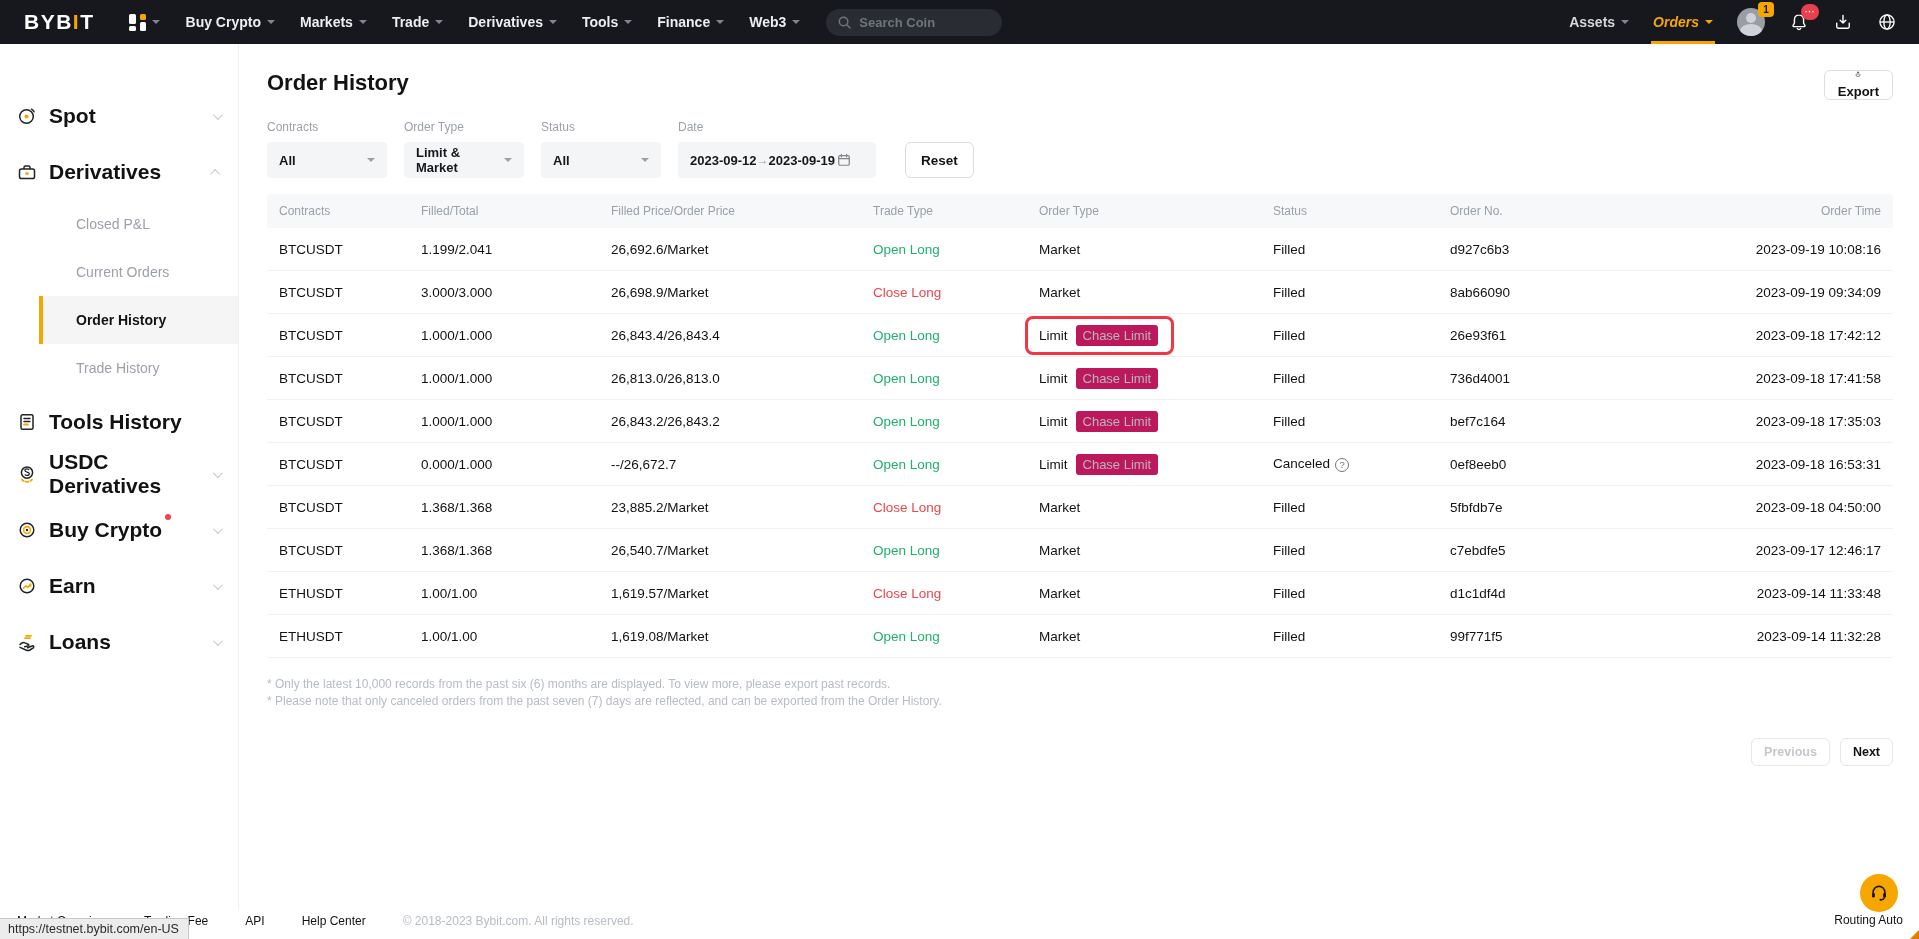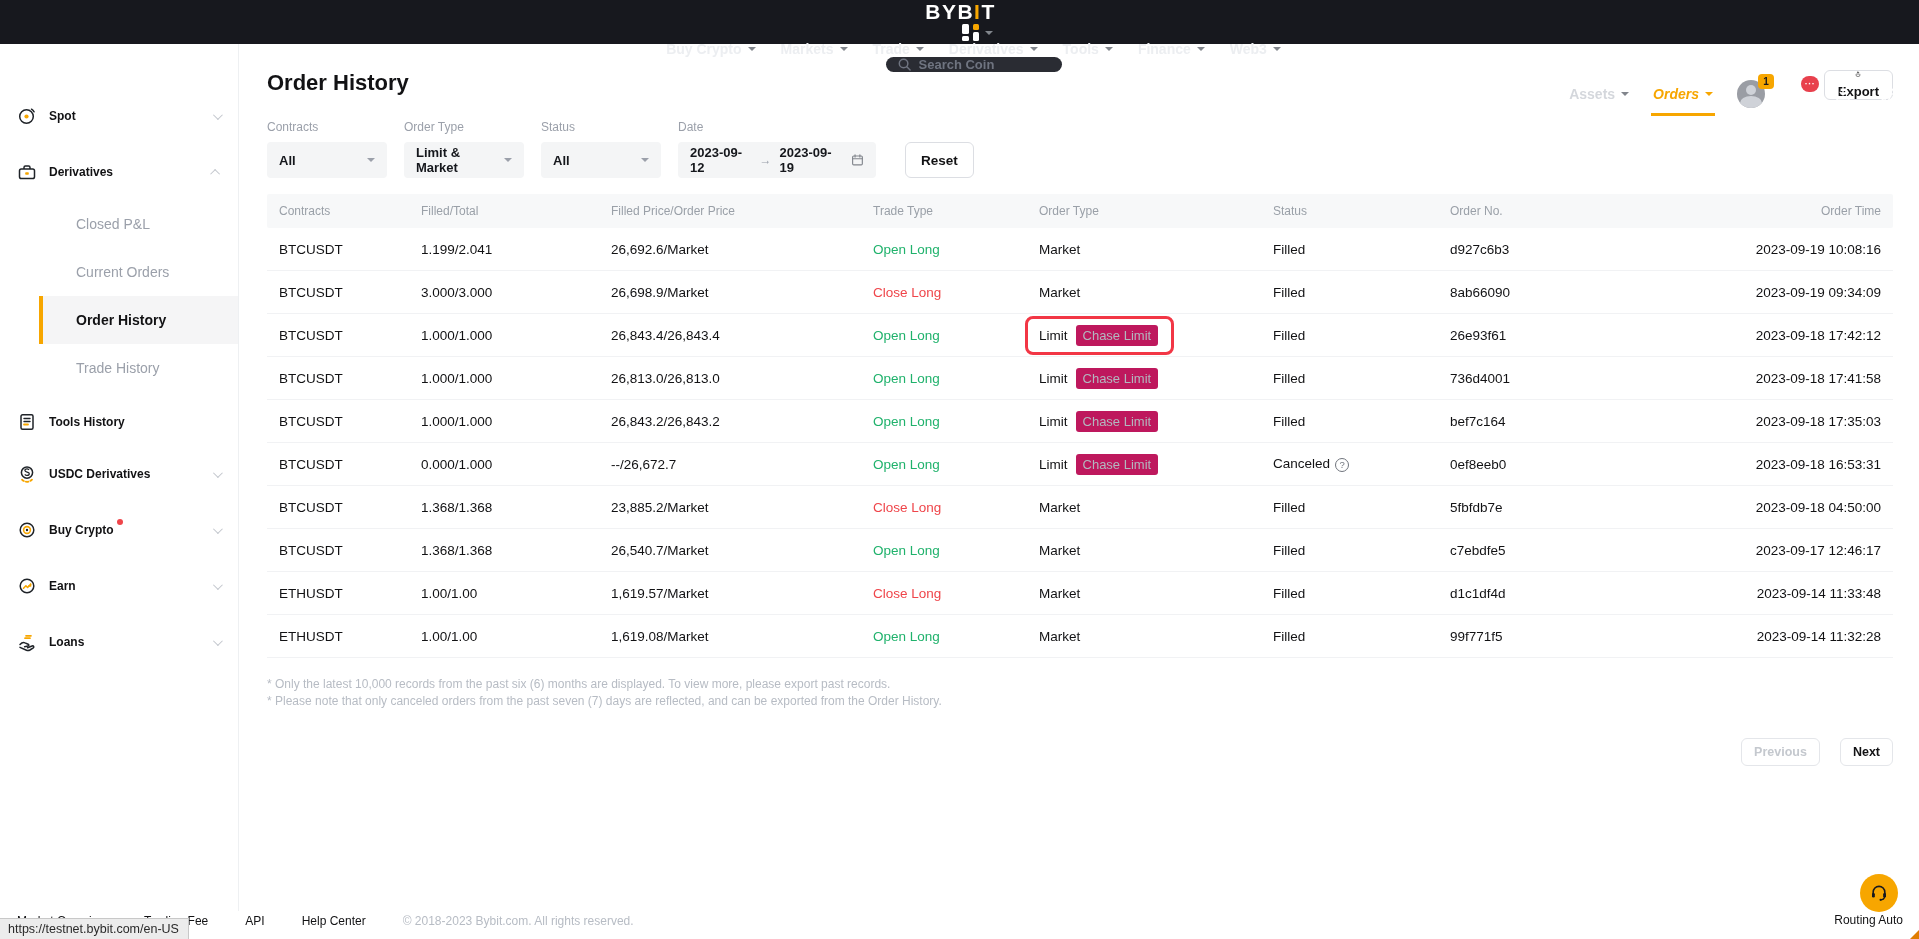--- a/index.html
+++ b/index.html
@@ -1,21 +1,21 @@
 <!DOCTYPE html>
 <html><head>
 <meta charset="utf-8">
 <style>
   * { margin:0; padding:0; box-sizing:border-box; }
   html,body { width:1919px; height:939px; overflow:hidden; background:#fff;
     font-family:"Liberation Sans", sans-serif; color:#121214; }
 
   
   .topnav { position:absolute; top:0; left:0; right:0; height:44px; background:#17181e;
-    display:flex; align-items:center; padding:0 22px 0 24px; color:#eceef1; z-index:30;flex-direction:column; }
+    display:flex; align-items:center; padding:0 22px 0 24px; color:#eceef1; z-index:30; }
   .logo { font-size:21px; font-weight:800; letter-spacing:1.5px; color:#fff; cursor:pointer; }
   .logo .accent { color:#f7a600; }
   .apps { display:flex; align-items:center; margin-left:34px; cursor:pointer; }
   .apps-grid { position:relative; width:17px; height:17px; }
   .apps-grid i { position:absolute; background:#fff; border-radius:1.5px; }
   .apps-grid i.a { left:0; top:0; width:7px; height:10px; }
   .apps-grid i.b { left:0; top:12px; width:7px; height:5px; }
   .apps-grid i.c { right:0; top:0; width:6px; height:6px; background:#f7a600; }
   .apps-grid i.d { right:0; top:8px; width:6px; height:9px; }
   .caret { width:0; height:0; border-left:4px solid transparent; border-right:4px solid transparent;
@@ -38,21 +38,21 @@
     font-size:10px; font-weight:700; border-radius:4px; display:flex; align-items:center; justify-content:center; padding:0 4px; }
   .bell-wrap { position:relative; cursor:pointer; }
   .badge-dots { position:absolute; top:-8px; right:-10px; width:18px; height:16px; background:#e8414d; color:#fff;
     border-radius:8px; font-size:9px; font-weight:700; display:flex; align-items:center; justify-content:center; letter-spacing:.5px; }
   .icon-btn { cursor:pointer; display:flex; align-items:center; }
 
   
   .sidebar { position:absolute; left:0; top:44px; width:239px; bottom:28px; background:#fff;
     border-right:1px solid #eef0f2; z-index:10; }
   .side-item { display:flex; align-items:center; height:44px; padding:0 18px 0 17px; cursor:pointer; }
-  .side-item .lbl { margin-left:12px; font-size:12px; font-weight:600; color:#121214; position:relative; }
+  .side-item .lbl { margin-left:12px; font-size:21px; font-weight:600; color:#121214; position:relative; }
   .side-item .chev { margin-left:auto; }
   .chev { width:7px; height:7px; border-right:1.6px solid #c3c7cd; border-bottom:1.6px solid #c3c7cd; display:inline-block; }
   .chev.down { transform:rotate(45deg) translateY(-2px); }
   .chev.up { transform:rotate(-135deg) translateY(-2px); }
   .sub-item { display:flex; align-items:center; height:48px; padding-left:37px; font-size:14px; color:#9ba0aa; cursor:pointer; position:relative;margin-left:39px; }
   .sub-item.active { color:#121214; font-weight:600; background:#f5f5f6; }
   .sub-item.active::before { content:""; position:absolute; left:0; top:0; bottom:0; width:4px; background:#f7a600; }
   .mt50{margin-top:50px;} .mt12{margin-top:12px;} .mt8{margin-top:8px;} .mt6{margin-top:6px;}
   .red-dot { position:absolute; top:-4px; right:-9px; width:6px; height:6px; border-radius:50%; background:#ef454a; }
   .side-icon { width:20px; height:20px; flex:0 0 20px; }
@@ -68,21 +68,21 @@
   .tab { font-size:14.5px; padding-bottom:13px; color:#9ba0aa; cursor:pointer; position:relative; }
   .tab.active { color:#121214; font-weight:700; }
   .tab.active::after { content:""; position:absolute; left:0; right:0; bottom:-1px; height:3px; background:#f7a600; }
 
   .filters { display:flex; align-items:flex-end; gap:17px; margin-top:20px; }
   .filter .flabel { font-size:12px; color:#9ba0aa; margin-bottom:8px; }
   .control { height:36px; background:#f4f5f6; border-radius:4px; display:flex; align-items:center;
     font-size:13px; font-weight:700; color:#15171c; cursor:pointer; }
   .select { width:120px; padding:0 12px; justify-content:space-between; }
   .sel-caret { width:0; height:0; border-left:4px solid transparent; border-right:4px solid transparent; border-top:4.5px solid #9ba0aa; }
-  .datebox { width:198px; padding:0 12px; gap:8px; }
+  .datebox { width:198px; padding:0 12px; }
   .datebox .arrow { color:#9ba0aa; font-weight:400; font-size:12px; }
   .reset-btn { height:36px; padding:0 15px; margin-left:12px; border:1px solid #dcdee3; border-radius:6px;
     background:#fff; font-size:13.5px; font-weight:700; color:#121214; cursor:pointer; }
 
   
   .table { margin-top:16px; }
   .trow { display:grid; grid-template-columns:142px 190px 262px 166px 234px 177px 240px minmax(0,1fr);
     align-items:center; padding:0 12px; }
   .thead { height:34px; background:#f7f8f9; border-radius:2px; }
   .thead .th { font-size:12px; color:#9aa0a8; }
@@ -95,21 +95,21 @@
   .chase-tag { margin-left:8px; padding:3px 7px; background:#be185d; color:#b3b7bf; font-size:13px; border-radius:3px; white-space:nowrap; }
   .ot-wrap.highlighted::before { content:""; position:absolute; left:-14px; right:-16px; top:-9px; bottom:-9px;
     border:3px solid #f23645; border-radius:8px; pointer-events:none; }
   .help-icon { display:inline-flex; align-items:center; justify-content:center; width:14px; height:14px;
     border:1.2px solid #70757d; border-radius:50%; font-size:9.5px; color:#70757d; margin-left:5px; cursor:pointer; }
   .help-icon::before { content:"?"; }
 
   .footnotes { margin-top:18px; }
   .footnotes div { font-size:12px; color:#b7bcc4; line-height:17px; }
 
-  .pagination { display:flex; justify-content:flex-end; gap:20px; margin-top:28px; }
+  .pagination { display:flex; justify-content:flex-end; gap:10px; margin-top:28px; }
   .pg-btn { height:28px; padding:0 12px; border:1px solid #e4e6ea; border-radius:6px; background:#fff;
     font-size:12.5px; font-weight:700; cursor:pointer; }
   .pg-btn.disabled { color:#c4c8ce; cursor:default; }
   .pg-btn.enabled { color:#121214; }
 
   
   .footer { position:absolute; left:0; right:0; bottom:6px; height:24px; display:flex; align-items:center;
     padding-left:17px; gap:37px; background:#fff; z-index:5; }
   .footer .flink { font-size:12px; color:#121214; cursor:pointer; white-space:nowrap; }
   .footer .fcopy { font-size:12px; color:#b7bcc4; }

